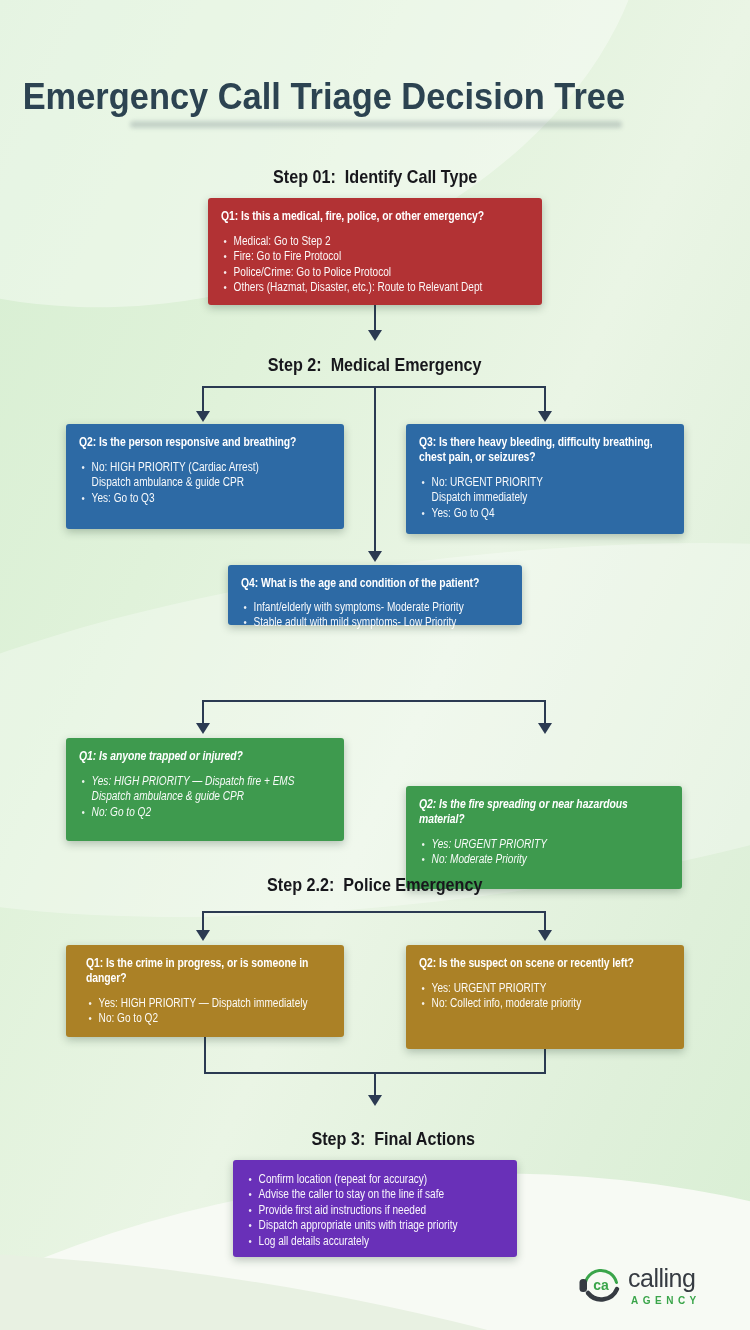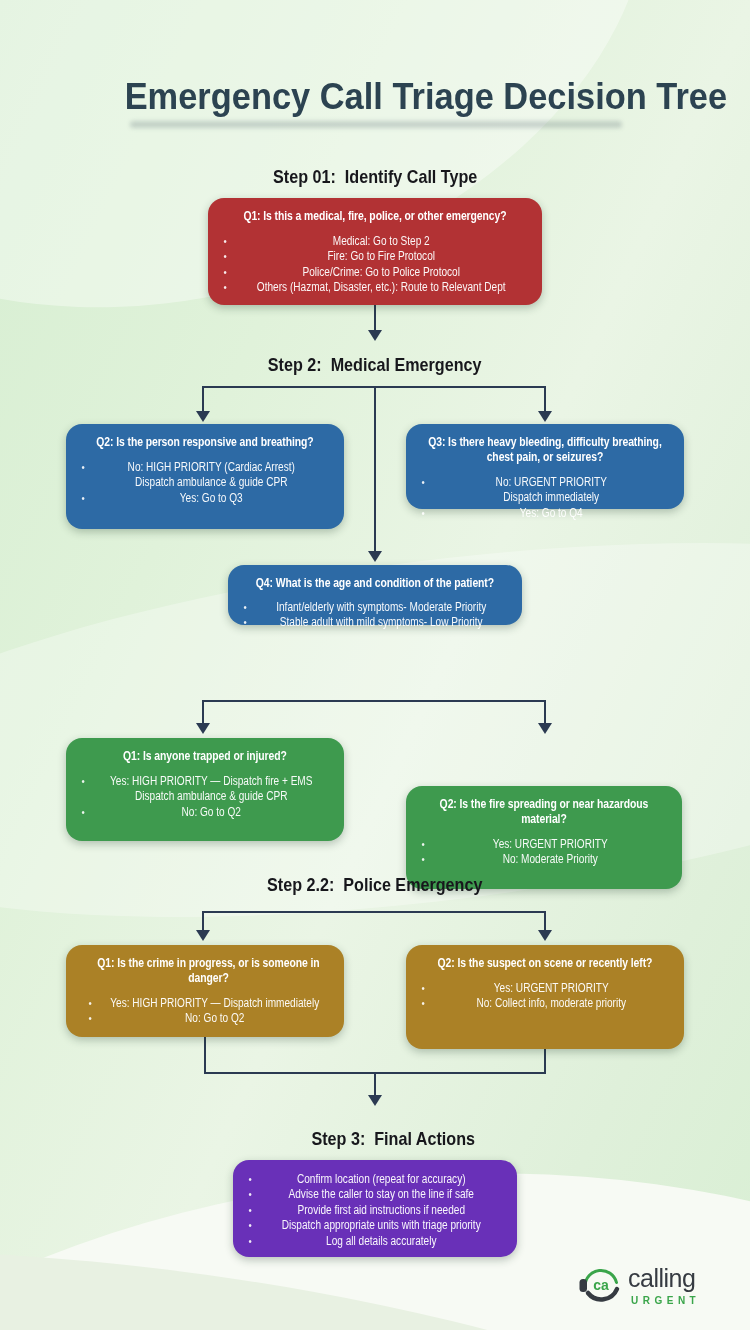--- a/index.html
+++ b/index.html
@@ -7,42 +7,42 @@
     position:relative;width:750px;height:1330px;overflow:hidden;
     background:linear-gradient(115deg,#d6eed1 0%,#e0f2da 30%,#eaf5e5 55%,#dff0da 82%,#d9efd4 100%);
     font-family:"Liberation Sans",sans-serif;
   }
   .wave{position:absolute;border-radius:50%;z-index:0;}
   .wave-top{left:-260px;top:-330px;width:920px;height:620px;background:rgba(255,255,255,.38);transform:rotate(-18deg);}
   .wave-mid{left:-220px;top:560px;width:1320px;height:340px;background:rgba(255,255,255,.30);transform:rotate(-7deg);}
   .wave-bottom1{left:-350px;top:1178px;width:1520px;height:900px;background:#f7faf4;transform:rotate(-6deg);}
   .wave-bottom2{left:-620px;top:1268px;width:1520px;height:430px;background:#e8f1e2;transform:rotate(7deg);}
 
-  .main-title{position:absolute;top:76px;left:0;right:0;text-align:right;z-index:2;
+  .main-title{position:absolute;top:76px;left:0;right:0;text-align:left;z-index:2;
     font-size:37px;font-weight:bold;color:#2c4351;}
   .main-title span{display:inline-block;transform:scaleX(.93);white-space:nowrap;}
   .title-underline{position:absolute;left:130px;top:121px;width:492px;height:7px;z-index:1;
     background:rgba(44,66,82,.20);border-radius:4px;filter:blur(2px);}
 
   .step-h{position:absolute;left:0;right:0;text-align:center;z-index:2;
     font-size:19px;font-weight:bold;color:#17171c;}
   .step-h span{display:inline-block;transform:scaleX(.85);white-space:nowrap;}
 
-  .box{position:absolute;z-index:2;border-radius:16px;box-sizing:border-box;
-    padding:11px 13px;color:#ffffff;box-shadow:0 3px 8px rgba(25,55,35,.28);text-align:center;}
+  .box{position:absolute;z-index:2;border-radius:3px;box-sizing:border-box;
+    padding:11px 13px;color:#ffffff;box-shadow:0 3px 8px rgba(25,55,35,.28);}
   .bi{width:119%;transform:scaleX(.84);transform-origin:0 0;}
   .bt{font-weight:bold;font-size:12.4px;line-height:15px;letter-spacing:-.1px;}
   .bl{margin-top:10px;font-size:12px;line-height:15.4px;color:rgba(255,255,255,.96);}
   .bl.no-title{margin-top:1px;}
   .ln{position:relative;padding-left:15px;}
   .ln::before{content:"\2022";position:absolute;left:3px;top:0;font-size:11px;color:rgba(255,255,255,.9);}
   .ln.cont::before{content:none;}
   .red{background:#b23234;}
   .blue{background:#2d6aa5;}
-  .green{background:#3e9a4e;}
+  .green{background:#3e9a4e;font-style:italic;}
   .gold{background:#ab8126;}
   .purple{background:#6930b8;}
 
   .vline,.hline{position:absolute;background:#2b3a52;z-index:1;}
   .vline{width:2px;}
   .hline{height:2px;}
   .ah{position:absolute;width:0;height:0;z-index:1;
     border-left:7px solid transparent;border-right:7px solid transparent;border-top:11px solid #2b3a52;}
 
   .logo{position:absolute;left:578px;top:1262px;width:160px;height:50px;z-index:2;}
@@ -90,21 +90,21 @@
   <div class="box blue" style="left:66px;top:424px;width:278px;height:105px;">
     <div class="bi">
       <div class="bt">Q2: Is the person responsive and breathing?</div>
       <div class="bl">
         <div class="ln">No: HIGH PRIORITY (Cardiac Arrest)</div>
         <div class="ln cont">Dispatch ambulance &amp; guide CPR</div>
         <div class="ln">Yes: Go to Q3</div>
       </div>
     </div>
   </div>
-  <div class="box blue" style="left:406px;top:424px;width:278px;height:85px;">
+  <div class="box blue" style="left:406px;top:424px;width:278px;height:110px;">
     <div class="bi">
       <div class="bt">Q3: Is there heavy bleeding, difficulty breathing, chest pain, or seizures?</div>
       <div class="bl">
         <div class="ln">No: URGENT PRIORITY</div>
         <div class="ln cont">Dispatch immediately</div>
         <div class="ln">Yes: Go to Q4</div>
       </div>
     </div>
   </div>
   <div class="box blue" style="left:228px;top:565px;width:294px;height:60px;">
@@ -189,16 +189,16 @@
   </div>
 
   <div class="logo">
     <svg width="46" height="46" viewBox="0 0 46 46">
       <path d="M10 31 A17 17 0 0 0 39 27" fill="none" stroke="#363b42" stroke-width="4.5" stroke-linecap="round"></path>
       <path d="M7 24 A16 16 0 0 1 38.5 20.5" fill="none" stroke="#3aa54a" stroke-width="3" stroke-linecap="round"></path>
       <rect x="1.5" y="17" width="7.5" height="13" rx="3.5" fill="#363b42"></rect>
       <text x="23" y="28" text-anchor="middle" font-size="14" font-weight="bold" fill="#3aa54a" font-family="Liberation Sans, sans-serif">ca</text>
     </svg>
     <div class="logo-name">calling</div>
-    <div class="logo-tag">URGENT</div>
+    <div class="logo-tag">AGENCY</div>
   </div>
 
 </div>
 
 </body></html>

